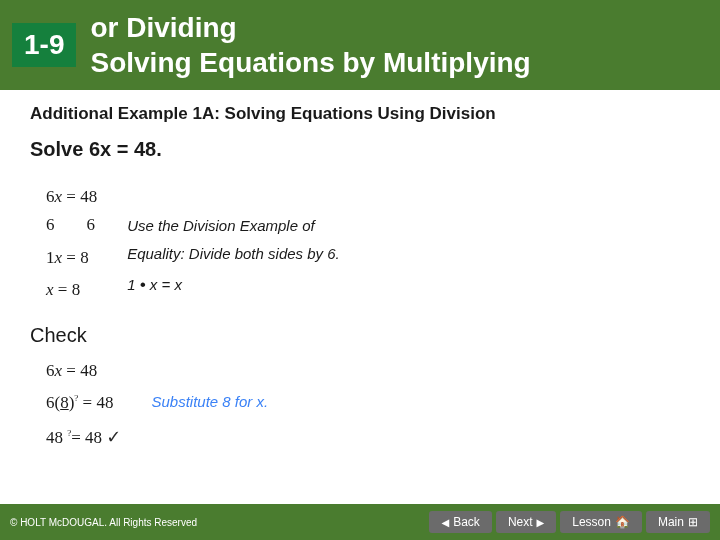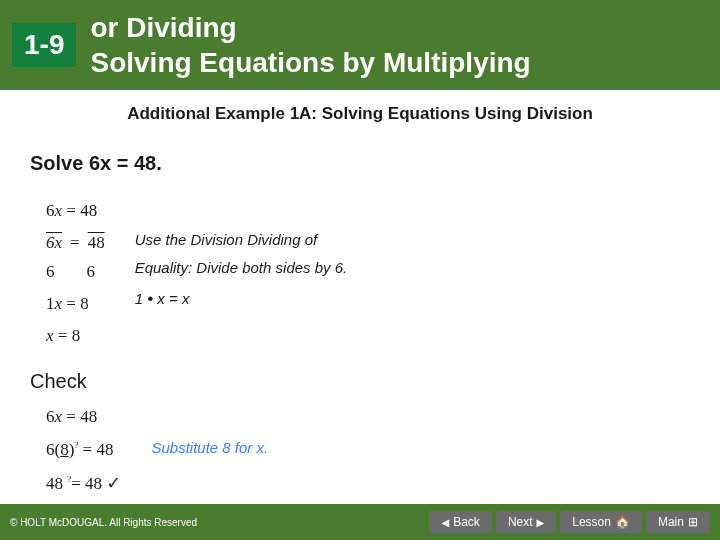--- a/index.html
+++ b/index.html
@@ -36,25 +36,24 @@
       font-weight: bold;
       line-height: 1.25;
     }
 
     
     .content {
       padding: 14px 30px 10px 30px;
     }
 
     .subtitle {
-      text-align: center;
-      font-size: 17px;
-      font-weight: bold;
-      color: #1a1a1a;
-      margin-bottom: 28px;
+      font-size: 17px;
+      font-weight: bold;
+      color: #1a1a1a;
+      margin-bottom: 14px;
     }
 
     .solve-heading {
       font-size: 20px;
       font-weight: bold;
       color: #1a1a1a;
       margin-bottom: 20px;
     }
 
     .steps-section {
@@ -188,36 +187,30 @@
 
 <div class="content">
 
   <div class="subtitle">Additional Example 1A: Solving Equations Using Division</div>
 
   <div class="solve-heading">Solve 6x = 48.</div>
 
   <div class="steps-section">
     <div class="steps-left">
       <div>6<em>x</em> = 48</div>
-      <div class="fraction-row">
-        <span style="text-decoration:overline; font-style:italic;">6<em>x</em></span>
-        <span style="margin: 0 4px;">=</span>
-        <span style="text-decoration:overline;">48</span>
-
-      </div>
       <div style="display:flex; gap:32px; font-size:17px; margin-top:-4px; padding-left:0; font-family:'Times New Roman',serif;">
         <span>6</span>
         <span>6</span>
       </div>
       <div>1<em>x</em> = 8</div>
       <div><em>x</em> = 8</div>
     </div>
     <div class="steps-right">
       <div style="height:1.9em;"></div>
-      <div class="note-line">Use the Division Dividing of</div>
+      <div class="note-line">Use the Division Example of</div>
       <div class="note-line">Equality: Divide both sides by 6.</div>
       <div class="note-line">1 <span class="bullet-dot">•</span> <em>x</em> = <em>x</em></div>
     </div>
   </div>
 
   <div class="check-heading">Check</div>
   <div class="check-section">
     <div class="check-left">
       <div>6<em>x</em> = 48</div>
       <div>

